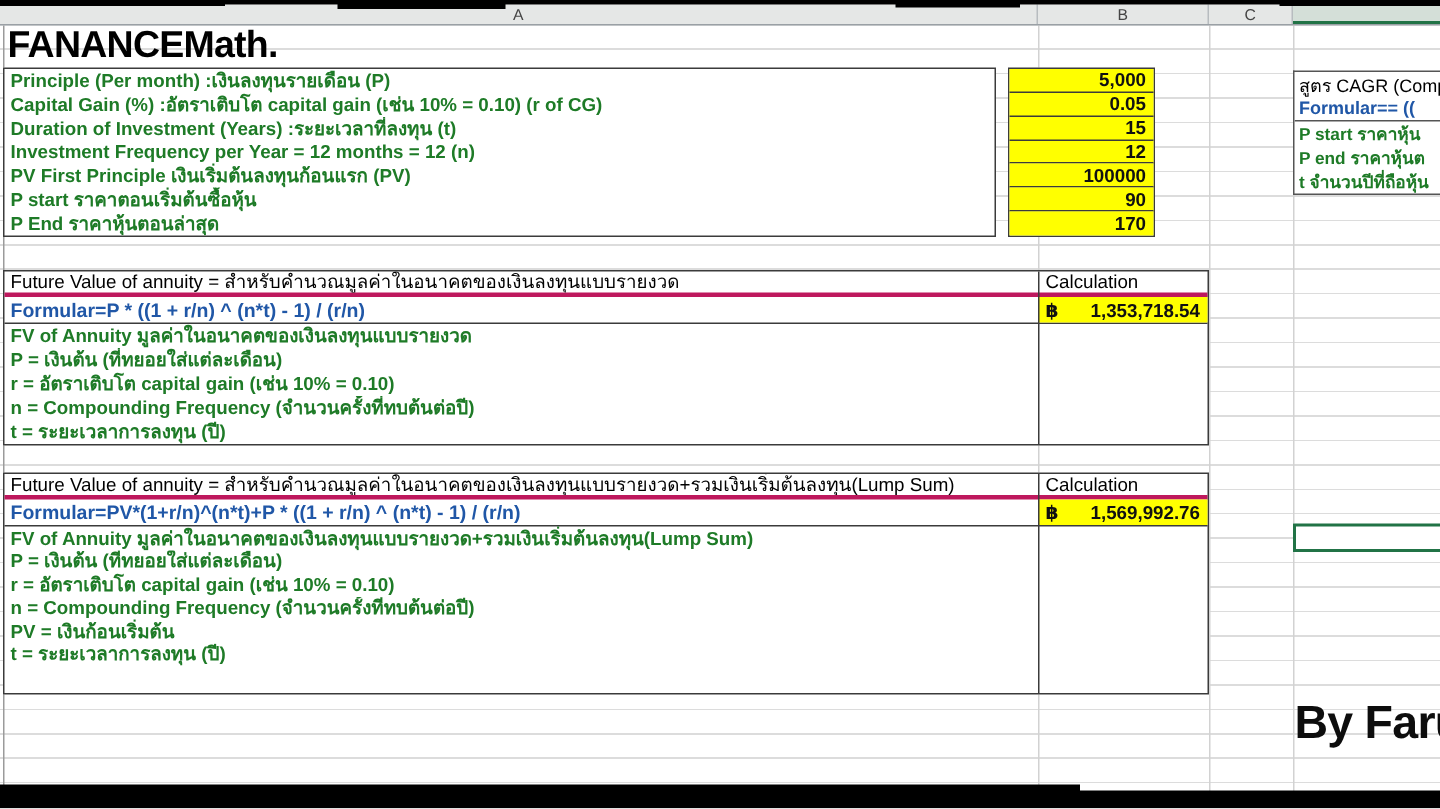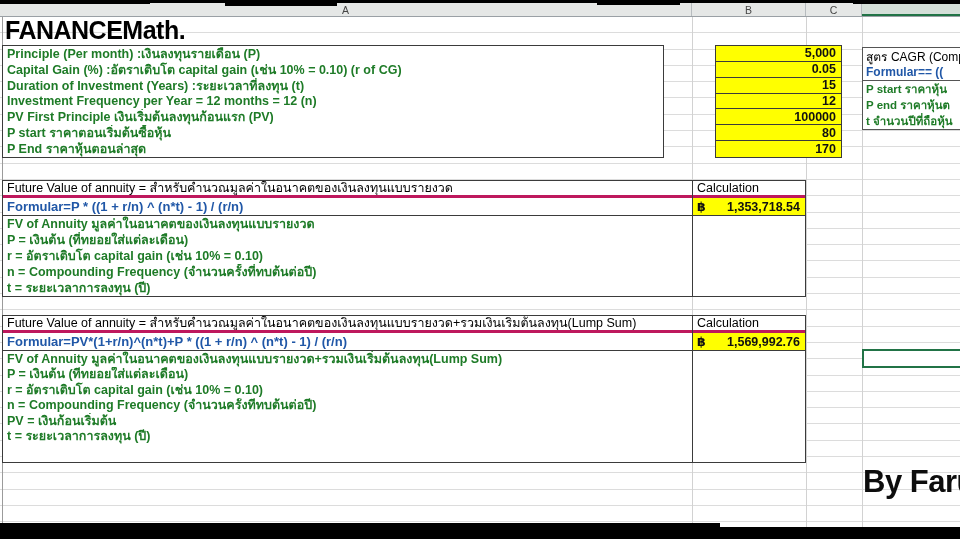--- a/index.html
+++ b/index.html
@@ -93,27 +93,27 @@
   <div class="box grid7" style="left:2px; top:45px; width:662px; height:113px;">
     <div class="glabel">Principle (Per month) :เงินลงทุนรายเดือน (P)</div>
     <div class="glabel">Capital Gain (%)  :อัตราเติบโต capital gain (เช่น 10% = 0.10) (r of CG)</div>
     <div class="glabel">Duration of Investment (Years)  :ระยะเวลาที่ลงทุน (t)</div>
     <div class="glabel">Investment Frequency per Year = 12 months = 12 (n)</div>
     <div class="glabel">PV First Principle เงินเริ่มต้นลงทุนก้อนแรก (PV)</div>
     <div class="glabel">P start ราคาตอนเริ่มต้นซื้อหุ้น</div>
     <div class="glabel">P End ราคาหุ้นตอนล่าสุด</div>
   </div>
 
-  <div class="box grid7" style="left:715px; top:45px; width:127px; height:113px;">
+  <div class="box grid7" style="left:672px; top:45px; width:98px; height:113px;">
     <div class="ycell">5,000</div>
     <div class="ycell">0.05</div>
     <div class="ycell">15</div>
     <div class="ycell">12</div>
     <div class="ycell">100000</div>
-    <div class="ycell">80</div>
+    <div class="ycell">90</div>
     <div class="ycell">170</div>
   </div>
 
   <div class="cagr">
     <div class="r r1">สูตร CAGR (Comp</div>
     <div class="r r2">Formular== ((</div>
     <div class="r rg">P start ราคาหุ้น</div>
     <div class="r rg">P end ราคาหุ้นต</div>
     <div class="r rg">t จำนวนปีที่ถือหุ้น</div>
   </div>

